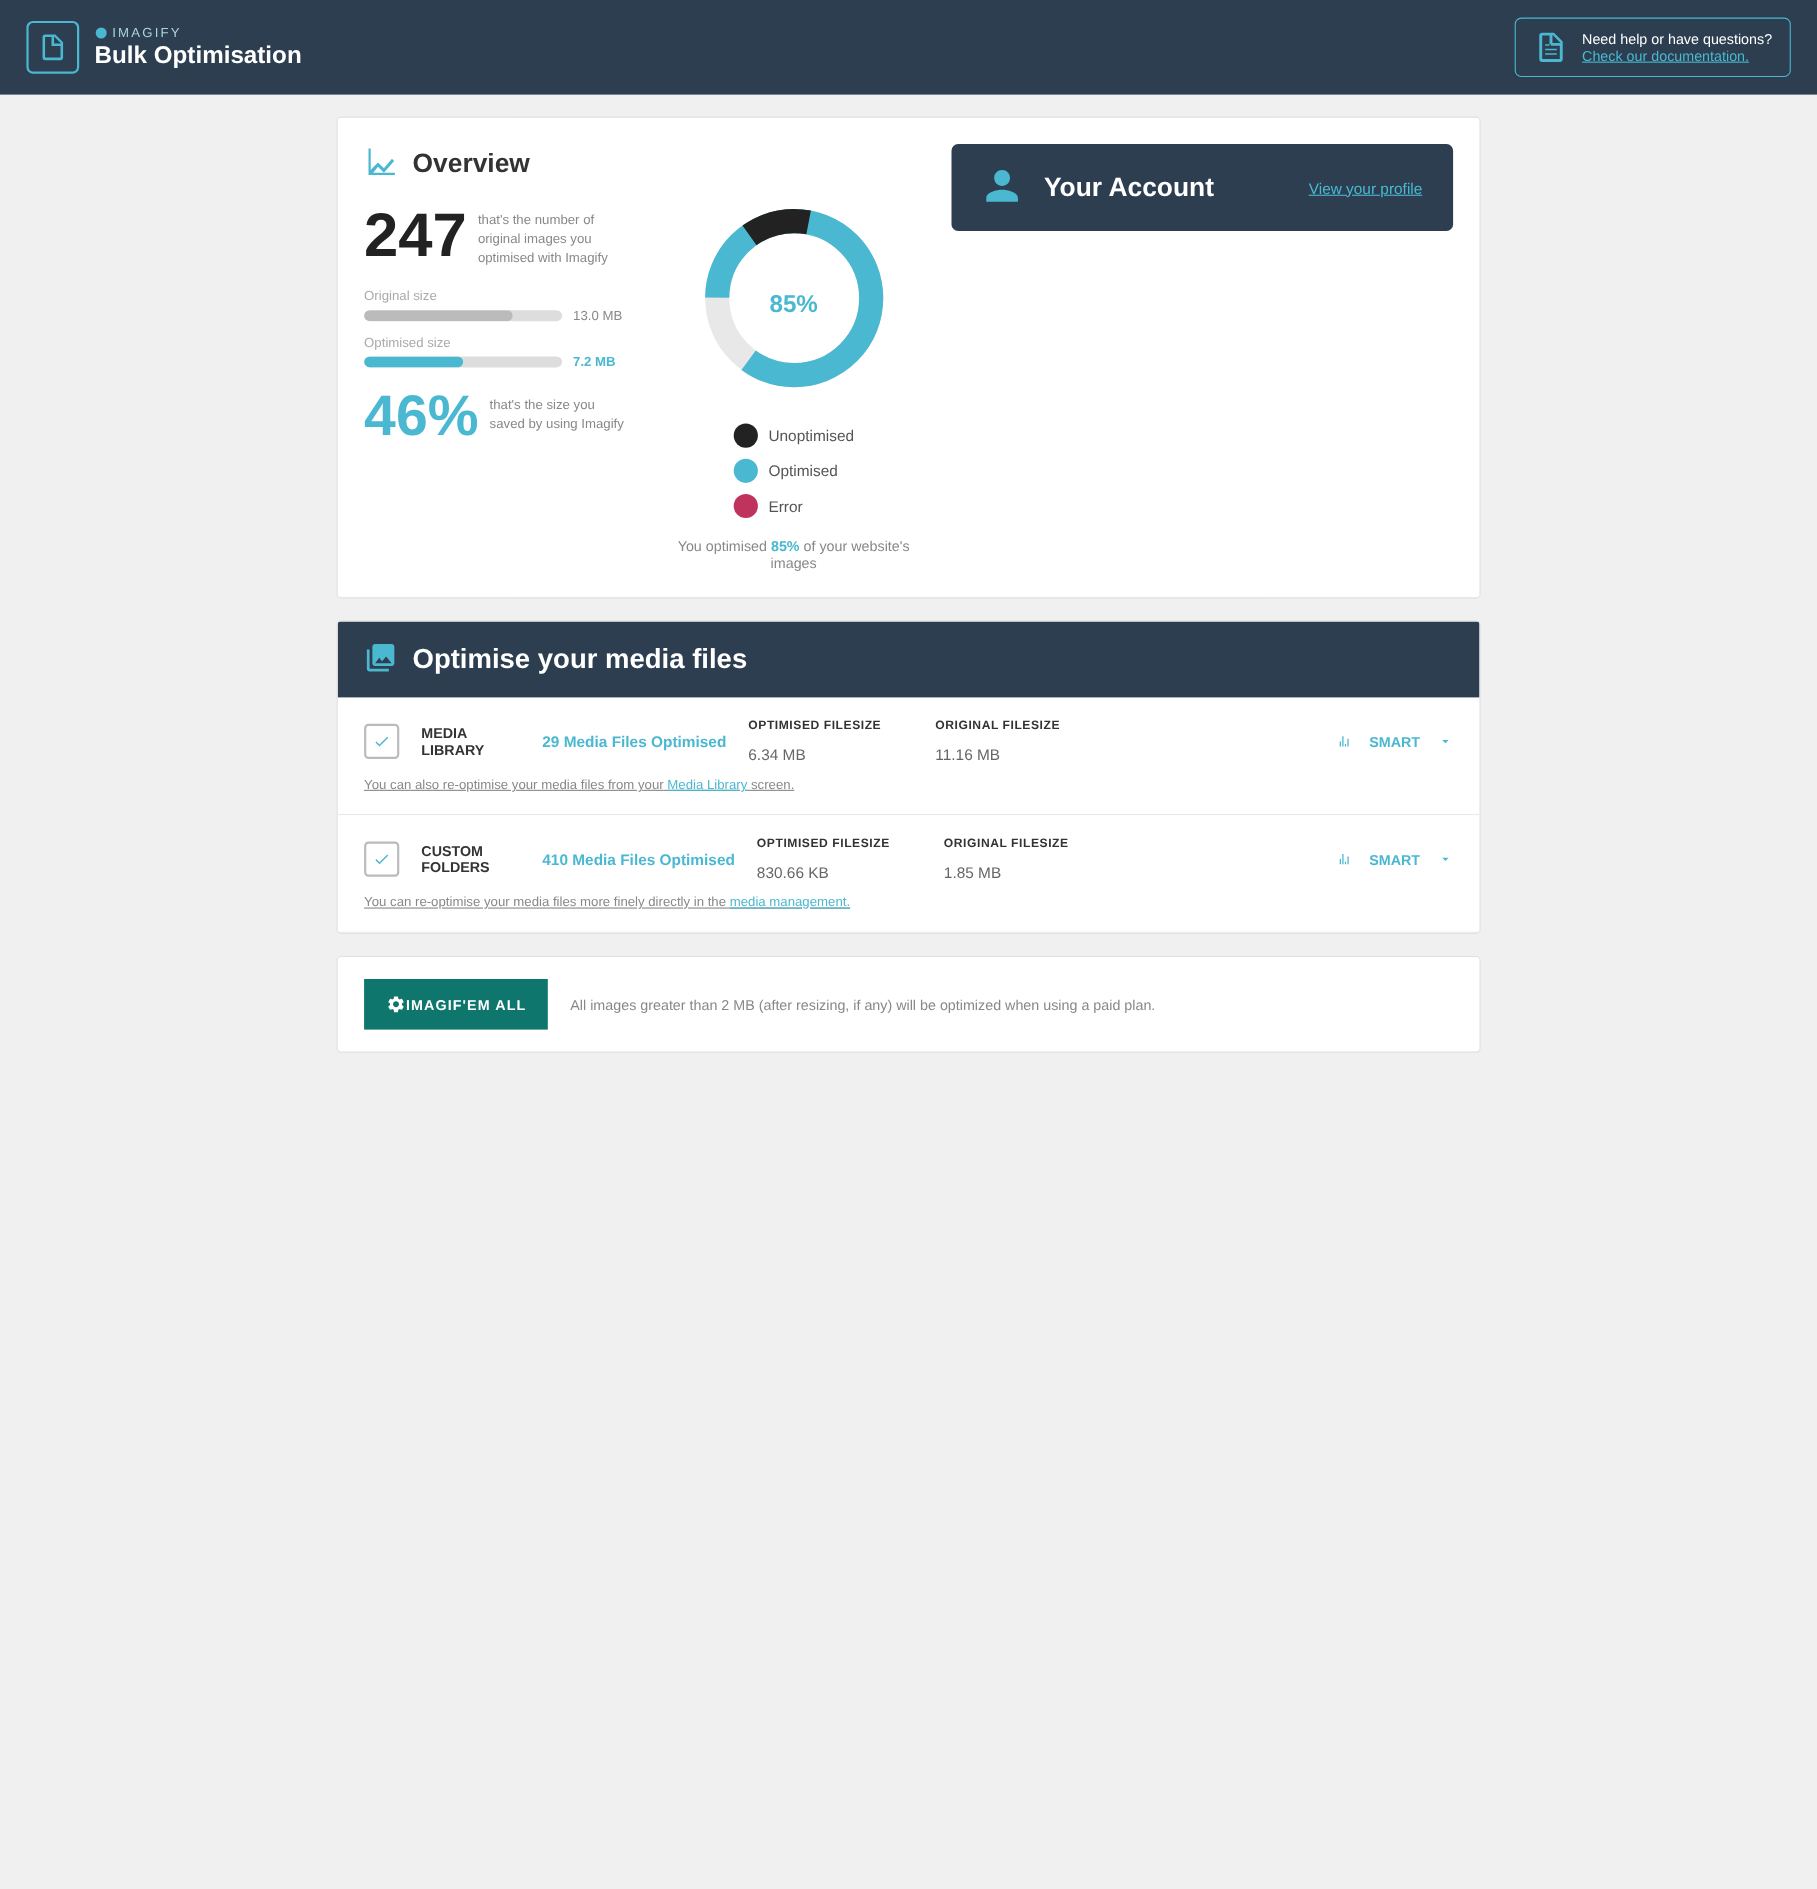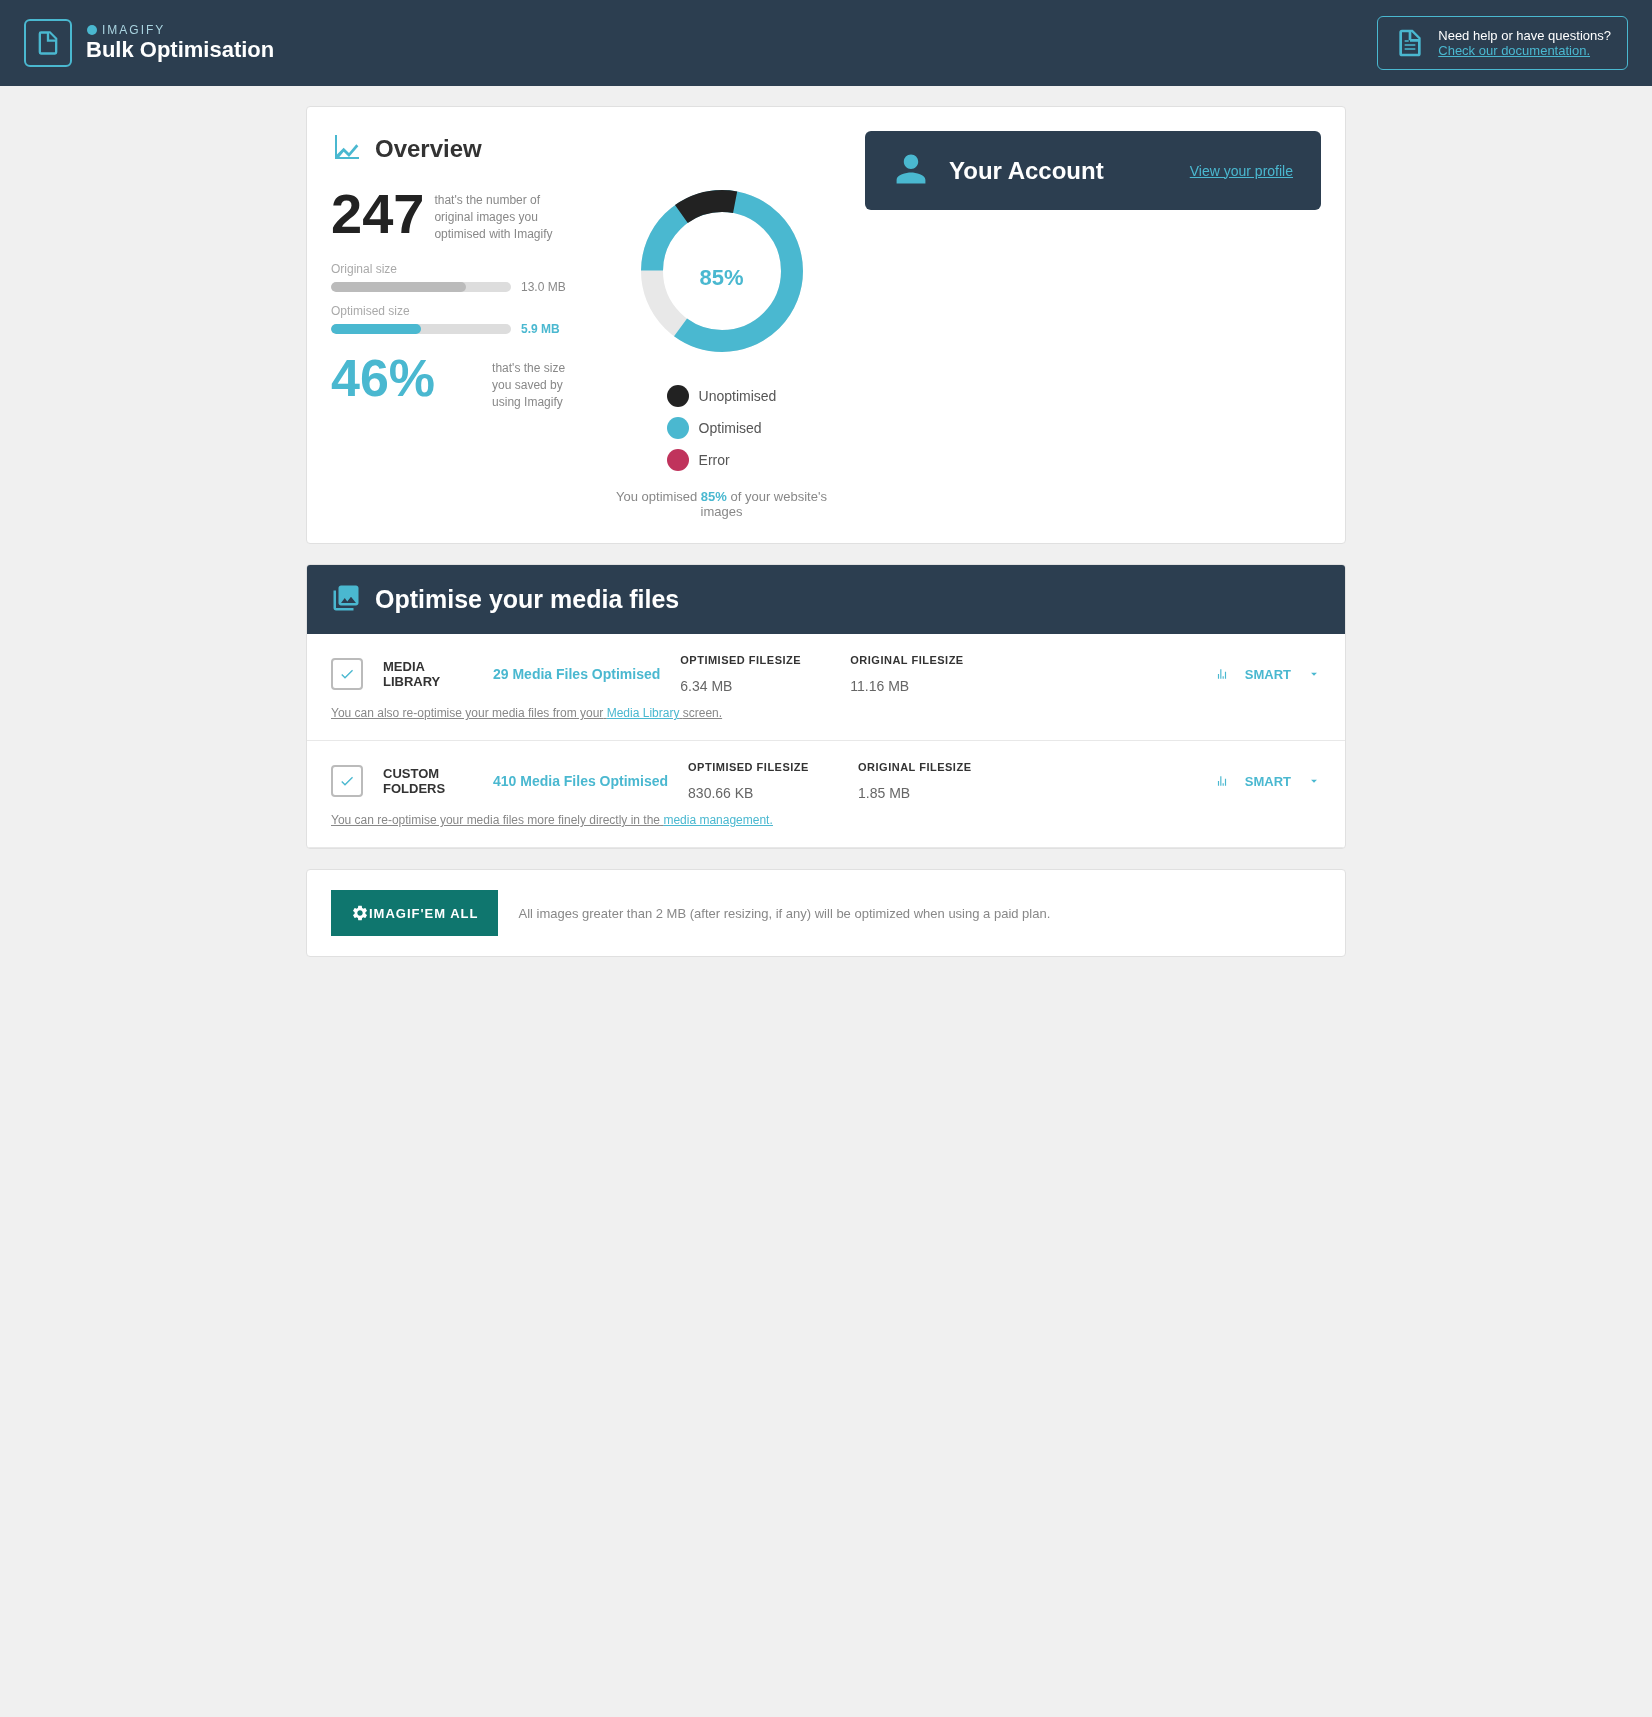--- a/index.html
+++ b/index.html
@@ -46,21 +46,21 @@
     .stat-row { display: flex; align-items: flex-start; margin-bottom: 20px; }
 
     .size-section { margin-top: 14px; }
     .size-label { font-size: 12px; color: #aaa; margin-bottom: 4px; }
     .size-bar-row { display: flex; align-items: center; gap: 10px; margin-bottom: 10px; }
     .size-bar-bg { width: 180px; height: 10px; background: #ddd; border-radius: 5px; overflow: hidden; }
     .size-bar-fill { height: 100%; border-radius: 5px; }
     .size-value { font-size: 12px; color: #888; }
     .size-value-blue { color: #4ab8d0; font-weight: 700; }
 
-    .percent-section { display: flex; align-items: flex-start; margin-top: 16px; gap: 47px; }
+    .percent-section { display: flex; align-items: flex-start; margin-top: 16px; }
     .big-percent { font-size: 52px; font-weight: 900; color: #4ab8d0; line-height: 1; }
     .percent-desc { font-size: 12px; color: #888; max-width: 130px; margin-left: 10px; padding-top: 8px; line-height: 1.4; }
     .donut-wrap { position: relative; width: 180px; height: 180px; margin-bottom: 24px; }
     .donut-label {
       position: absolute; top: 50%; left: 50%; transform: translate(-50%, -50%);
       font-size: 40px; font-weight: 700; color: #4ab8d0;
     }
     .donut-label span { font-size: 22px; }
 
     .legend { display: flex; flex-direction: column; gap: 10px; margin-bottom: 18px; }
@@ -228,21 +228,21 @@
             <div class="size-bar-bg">
               <div class="size-bar-fill" style="width:75%;background:#bbb;"></div>
             </div>
             <div class="size-value">13.0 MB</div>
           </div>
           <div class="size-label">Optimised size</div>
           <div class="size-bar-row">
             <div class="size-bar-bg">
               <div class="size-bar-fill" style="width:50%;background:#4ab8d0;"></div>
             </div>
-            <div class="size-value size-value-blue">5.9 MB</div>
+            <div class="size-value size-value-blue">7.2 MB</div>
           </div>
         </div>
 
         <div class="percent-section">
           <div class="big-percent">46%</div>
           <div class="percent-desc">that's the size you saved by using Imagify</div>
         </div>
       </div>
 
       <div style="flex:1;display:flex;flex-direction:column;align-items:center;padding-top:50px;">

